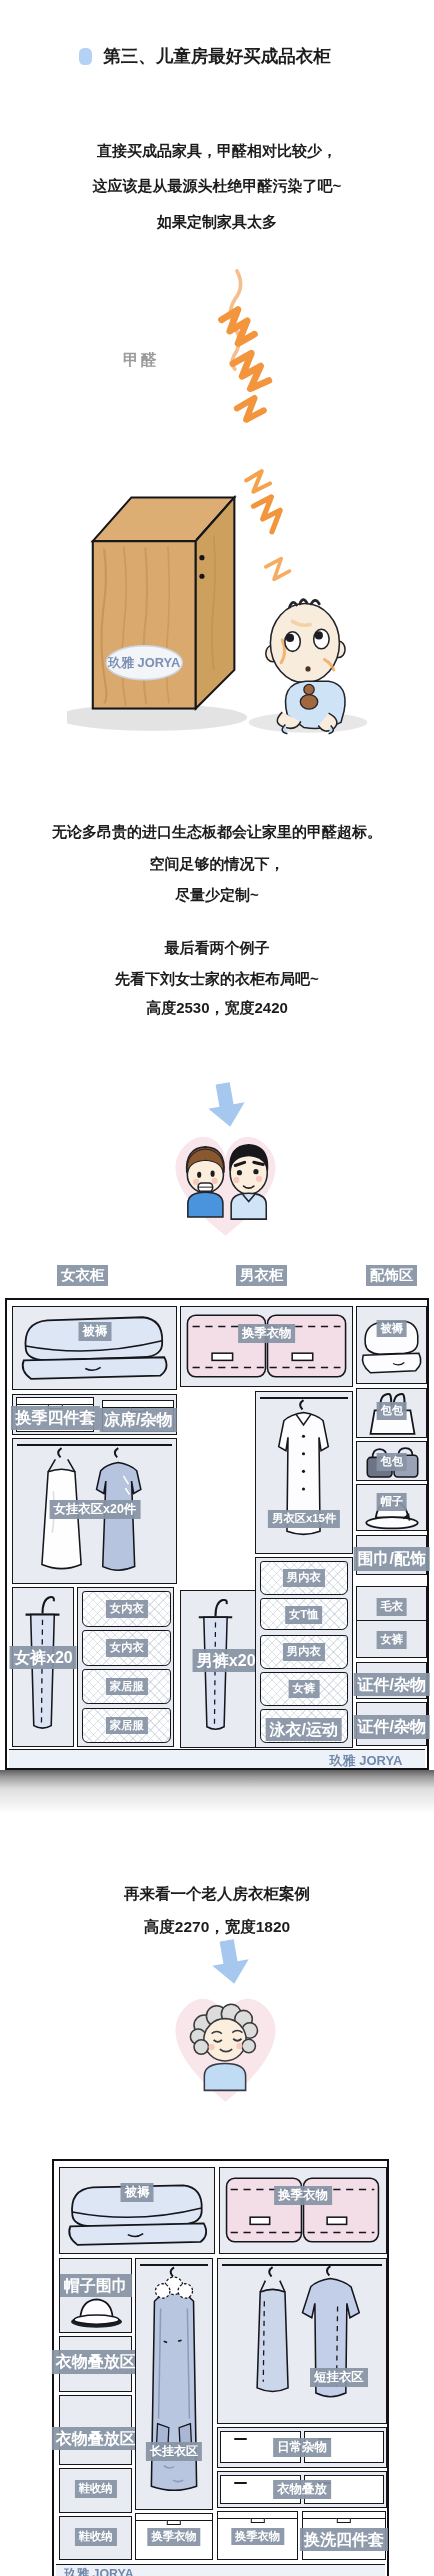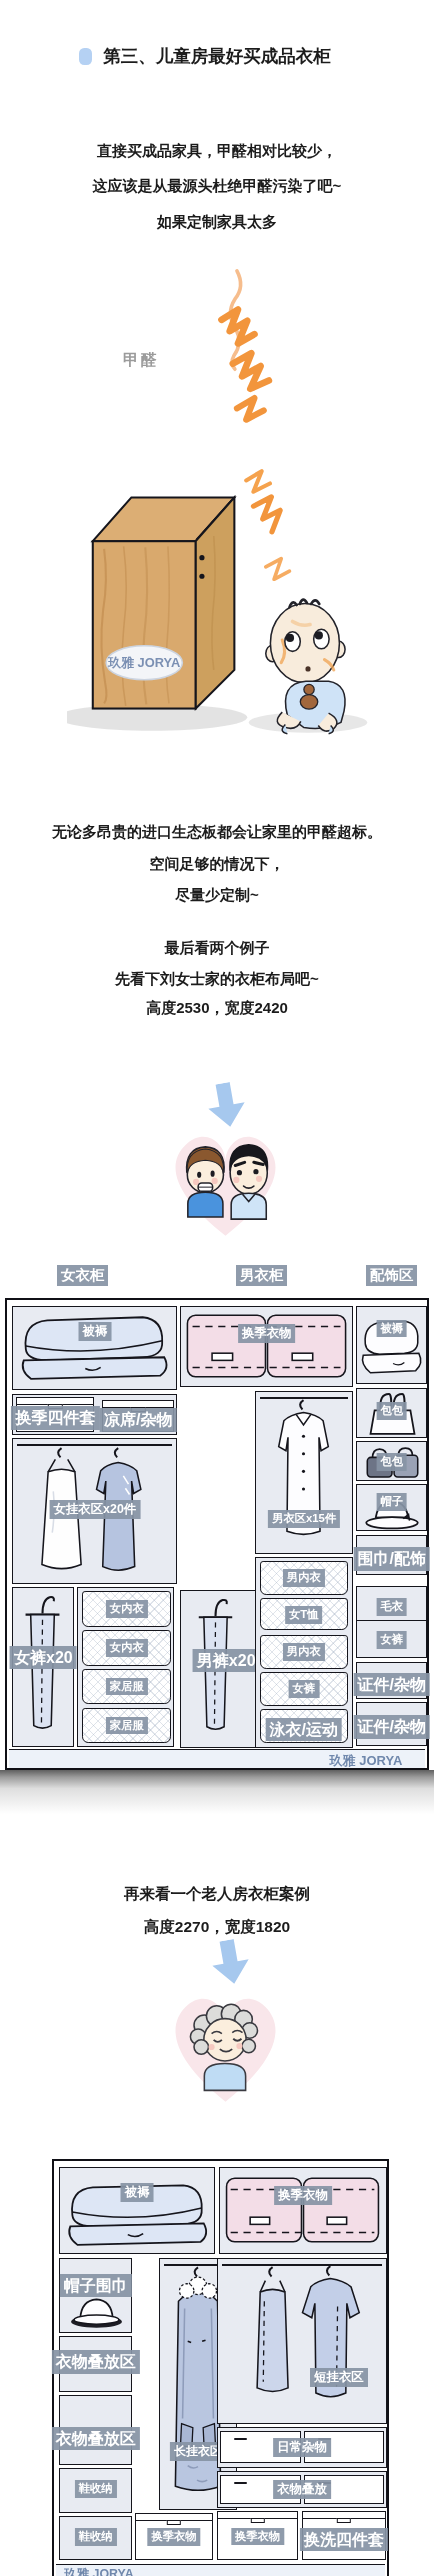--- a/index.html
+++ b/index.html
@@ -370,21 +370,21 @@
     <div class="cellg" style="left:5.2px;top:234px;width:73px;height:70px;">
       <span class="glabel g21 lbc" style="top:31px;">衣物叠放区</span>
     </div>
     <div class="cellg" style="left:5.2px;top:307px;width:73px;height:45px;">
       <span class="glabel g22 lbc" style="top:11.3px;">鞋收纳</span>
     </div>
     <div class="cellg" style="left:5.2px;top:355px;width:73px;height:44px;">
       <span class="glabel g22 lbc" style="top:10.8px;">鞋收纳</span>
     </div>
 
-    <div class="cellg" style="left:81px;top:97px;width:78px;height:252px;margin-left:24px;">
+    <div class="cellg" style="left:81px;top:97px;width:78px;height:252px;">
       <div class="rod"></div>
       <svg style="position:absolute;left:1px;top:5.2px;" width="74" height="242" viewBox="0 0 144 470">
         <path d="M72,6 q-12,8 -2,18" stroke="#15151c" stroke-width="4" fill="none"></path>
         <path d="M72,36 L34,72 L28,432 Q72,448 116,432 L110,72 Z" fill="#b9c6e0" stroke="#15151c" stroke-width="3"></path>
         <g fill="#fff" stroke="#15151c" stroke-width="2.5" stroke-dasharray="5 4">
           <circle cx="72" cy="42" r="17"></circle>
             <circle cx="50" cy="52" r="14"></circle>
             <circle cx="94" cy="52" r="14"></circle>
         </g>
         <path d="M52,150 l12,4 M80,150 l12,-4" stroke="#15151c" stroke-width="3" stroke-dasharray="7 6"></path>

